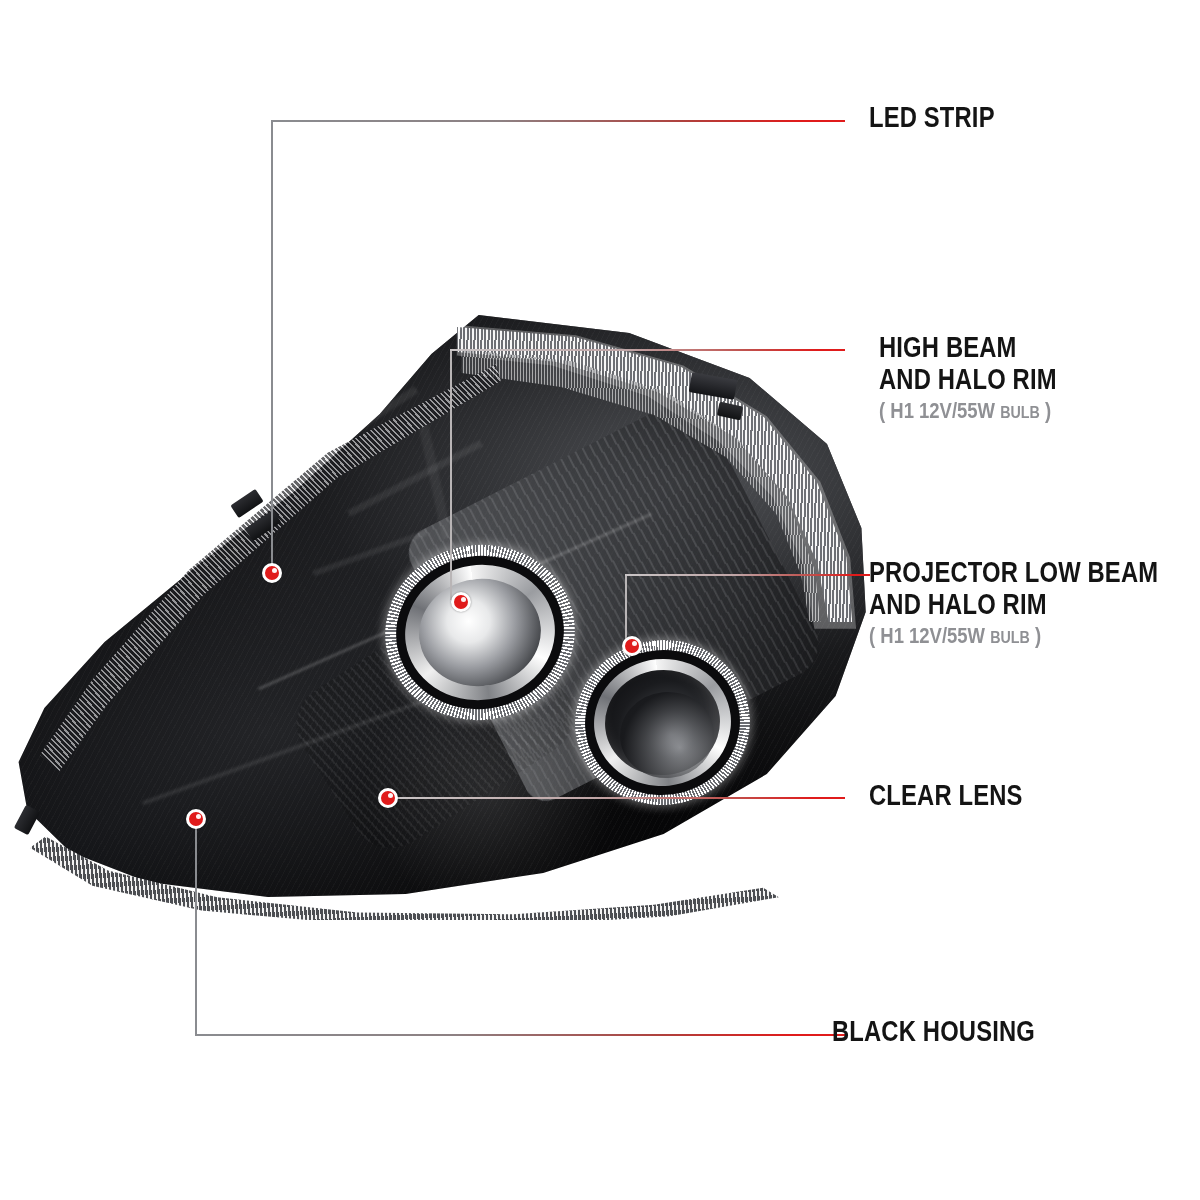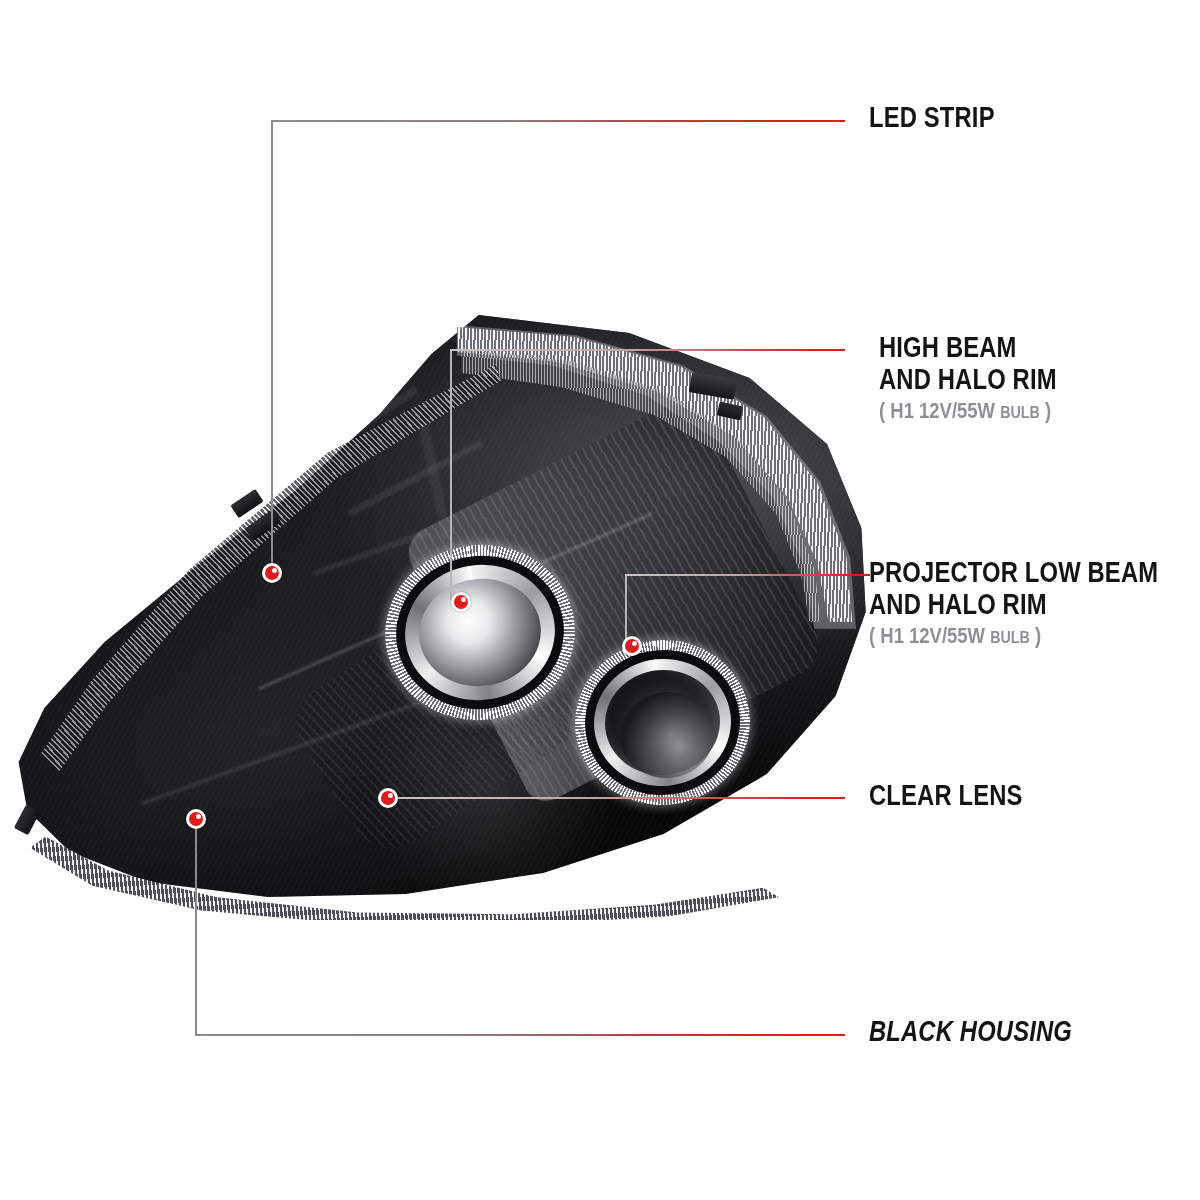--- a/index.html
+++ b/index.html
@@ -306,18 +306,18 @@
     <div class="dot" style="left:378px;top:788px;"></div>
     <div class="label" style="left:869px;top:779px;">
       <div class="ttl">CLEAR LENS</div>
     </div>
   </div>
 
   <div>
     <div class="lead v" style="left:195px;top:822px;height:214px;"></div>
     <div class="lead h grad" style="left:195px;top:1034px;width:650px;"></div>
     <div class="dot" style="left:186px;top:809px;"></div>
-    <div class="label" style="left:869px;top:1015px;font-style:italic;">
+    <div class="label" style="left:832px;top:1015px;">
       <div class="ttl">BLACK HOUSING</div>
     </div>
   </div>
 
 </div>
 
 </body></html>

